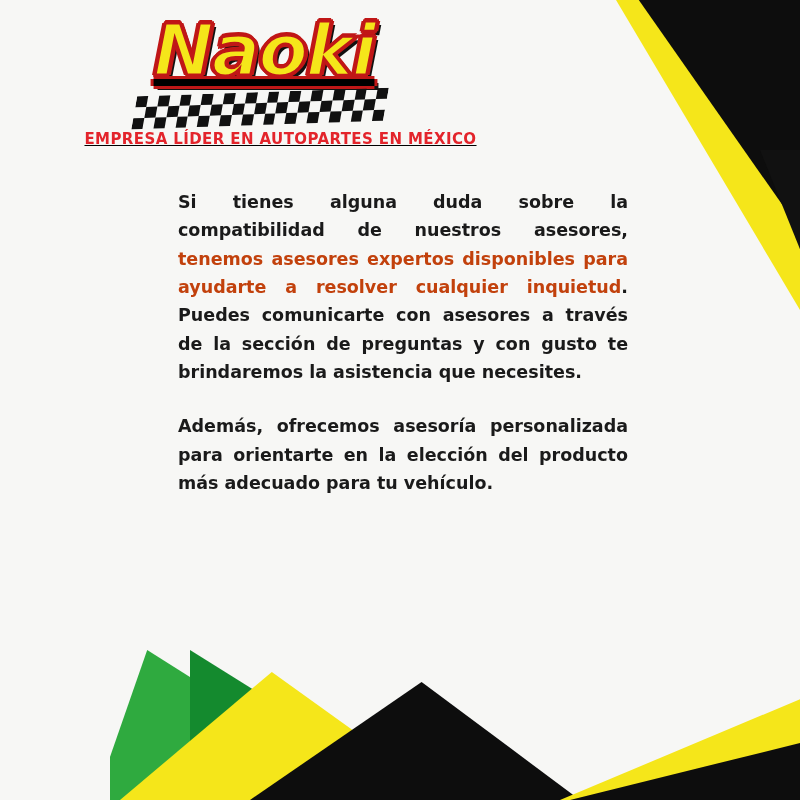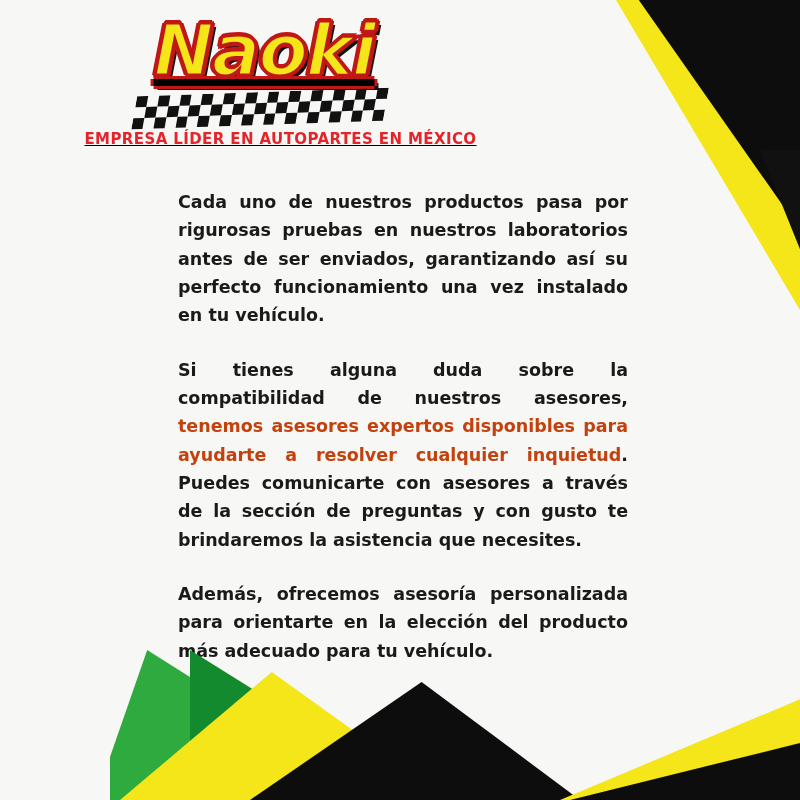--- a/index.html
+++ b/index.html
@@ -271,21 +271,20 @@
           <div class="cell w"></div>
           <div class="cell b"></div>
       </div>
     </div>
 
     <div class="tagline">EMPRESA LÍDER  EN AUTOPARTES EN MÉXICO</div>
   </div>
 
   <div id="content">
 
-    <p class="para">Cada uno de nuestros productos pasa por rigurosas pruebas en nuestros laboratorios antes de ser enviados, garantizando así su perfecto funcionamiento una vez instalado en tu vehículo.</p>
 
     <p class="para"><span>Si tienes alguna duda sobre la compatibilidad de nuestros asesores, </span><span class="hl">tenemos asesores expertos disponibles para ayudarte a resolver cualquier inquietud</span><span>. Puedes comunicarte con asesores a través de la sección de preguntas y con gusto te brindaremos la asistencia que necesites.</span></p>
 
     <p class="para">Además, ofrecemos asesoría personalizada para orientarte en la elección del producto más adecuado para tu vehículo.</p>
   </div>
 
   <div class="shape bl-green"></div>
   <div class="shape bl-green-dark"></div>
   <div class="shape bl-yellow"></div>
   <div class="shape bl-black"></div>

